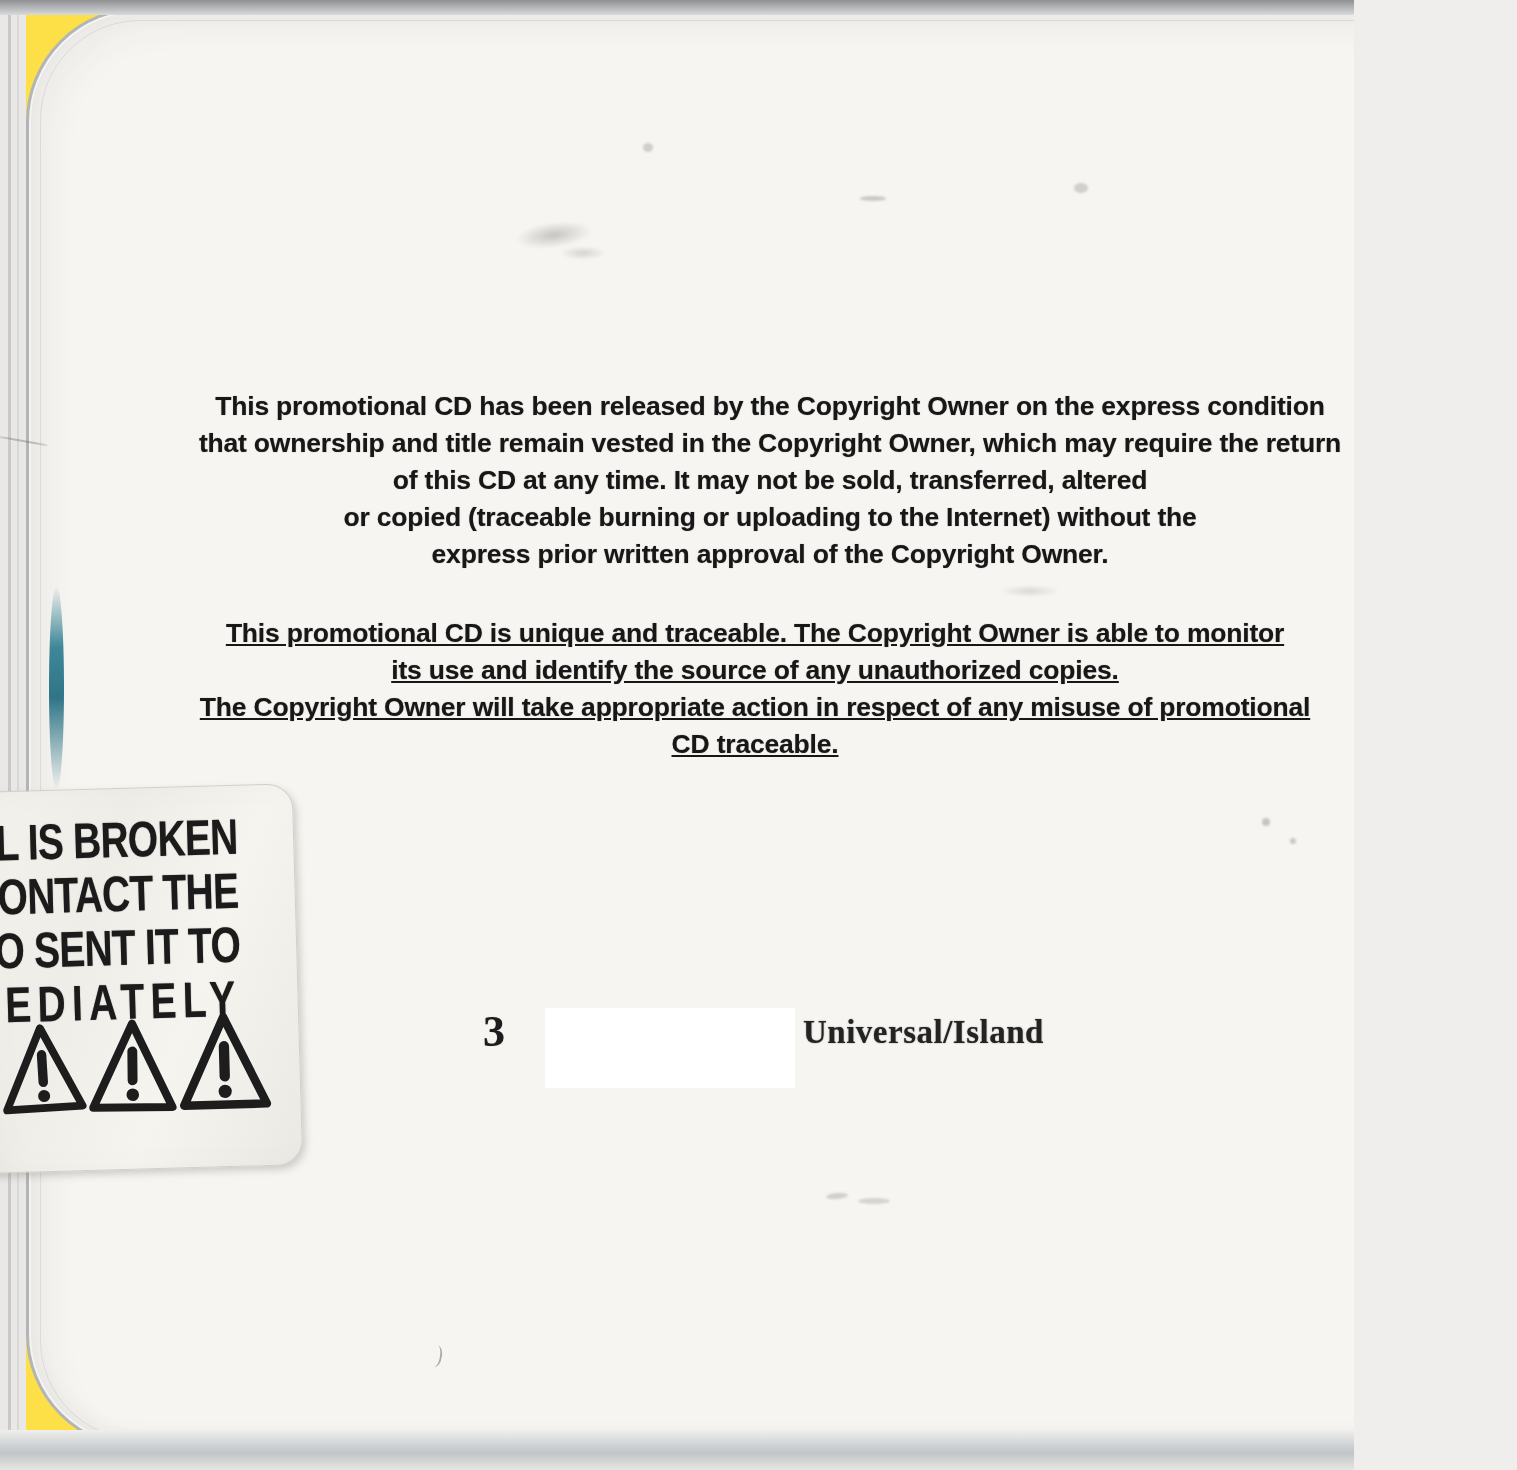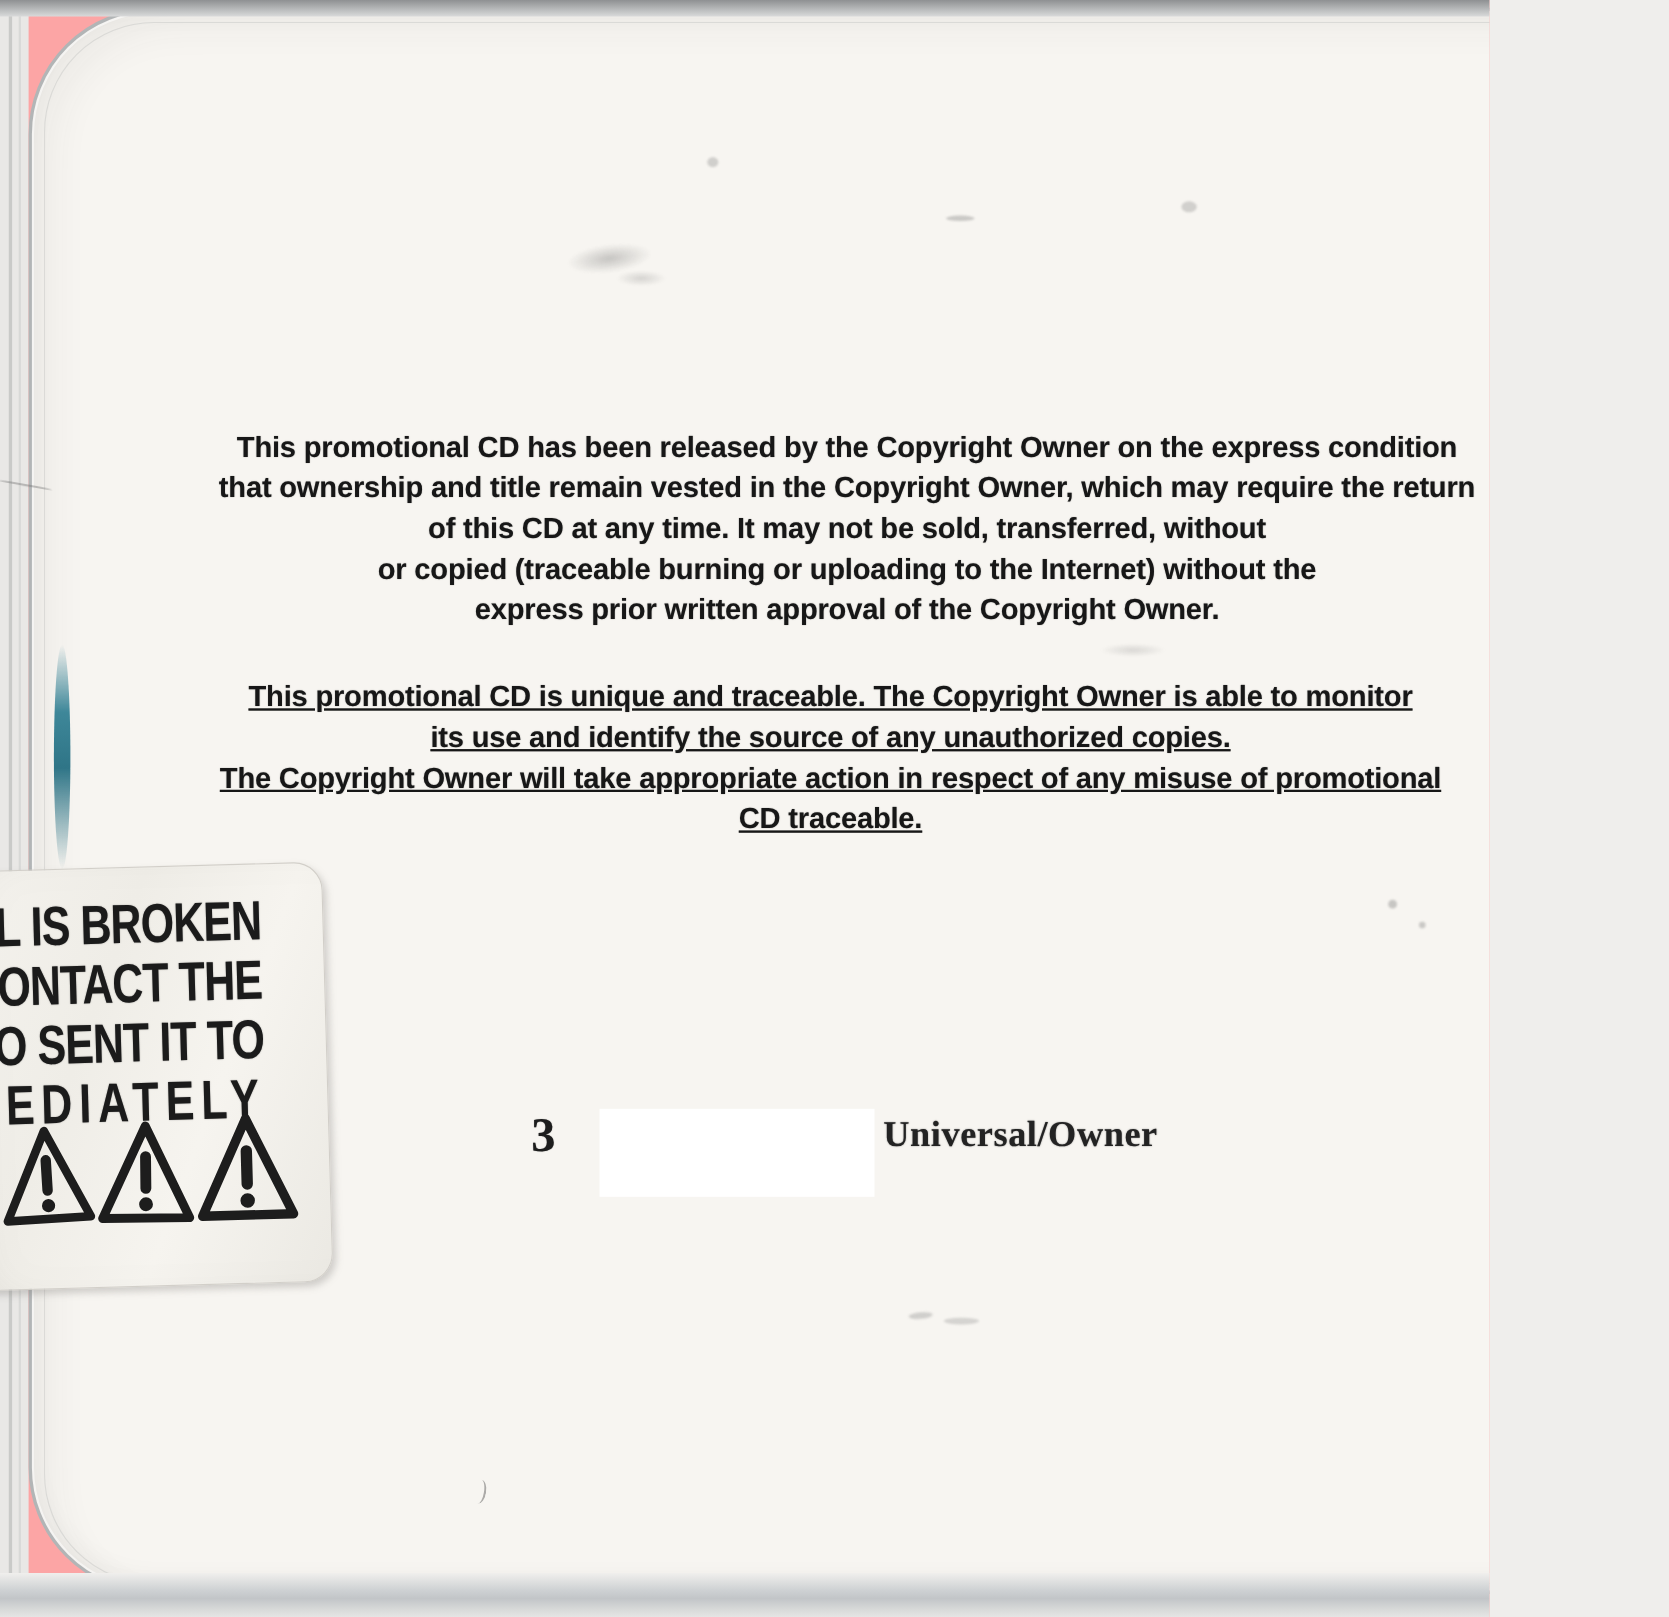--- a/index.html
+++ b/index.html
@@ -4,21 +4,21 @@
 <style>
   html,body{margin:0;padding:0;}
   body{
     width:1517px;height:1470px;
     background:#efeeec;
     font-family:"Liberation Sans", sans-serif;
     overflow:hidden;
   }
   #scan{
     position:relative;width:1354px;height:1470px;overflow:hidden;
-    background:#fca5a5;
+    background:#fde047;
   }
   
   .top-band{
     position:absolute;left:0;top:0;width:1517px;height:15px;
     background:linear-gradient(#8e9092,#b7b9ba 55%,#d9dada);
   }
   .bottom-band{
     position:absolute;left:0;top:1430px;width:1517px;height:40px;
     background:linear-gradient(#f0efed 0%,#cfd2d4 38%,#c2c5c8 58%,#d7d9d8 82%,#e5e5e4 100%);
   }
@@ -134,35 +134,35 @@
   <div class="case-frame"></div>
   <div class="inner-corner-line"></div>
   <div class="top-band"></div>
   <div class="bottom-band"></div>
 
   <div class="disc-edge"></div>
 
   <div class="notice" id="para1">
     <div>This promotional CD has been released by the Copyright Owner on the express condition</div>
     <div>that ownership and title remain vested in the Copyright Owner, which may require the return</div>
-    <div>of this CD at any time. It may not be sold, transferred, without</div>
+    <div>of this CD at any time. It may not be sold, transferred, altered</div>
     <div>or copied (traceable burning or uploading to the Internet) without the</div>
     <div>express prior written approval of the Copyright Owner.</div>
   </div>
 
   <div class="notice" id="para2">
     <div>This promotional CD is unique and traceable. The Copyright Owner is able to monitor</div>
     <div>its use and identify the source of any unauthorized copies.</div>
     <div>The Copyright Owner will take appropriate action in respect of any misuse of promotional</div>
     <div>CD traceable.</div>
   </div>
 
   <div class="catalog-number">3</div>
   <div class="redaction-box"></div>
-  <div class="label-stamp">Universal/Owner</div>
+  <div class="label-stamp">Universal/Island</div>
 
   <div class="sticker">
     <div class="sticker-line" style="top:22px;">L IS BROKEN</div>
     <div class="sticker-line" style="top:76px;">CONTACT THE</div>
     <div class="sticker-line" style="top:130px;">O SENT IT TO</div>
     <div class="sticker-line ls" style="top:184px;">EDIATELY</div>
 
     <svg class="triangle" style="left:48px;top:226px;transform:rotate(-2deg);" width="86" height="106" viewBox="0 0 100 116">
       <path d="M50 9 L94 102 L6 102 Z" fill="none" stroke="#1d1d1d" stroke-width="9" stroke-linejoin="round"></path>
       <path d="M50 40 L50 72" stroke="#1d1d1d" stroke-width="11" stroke-linecap="round" fill="none"></path>

